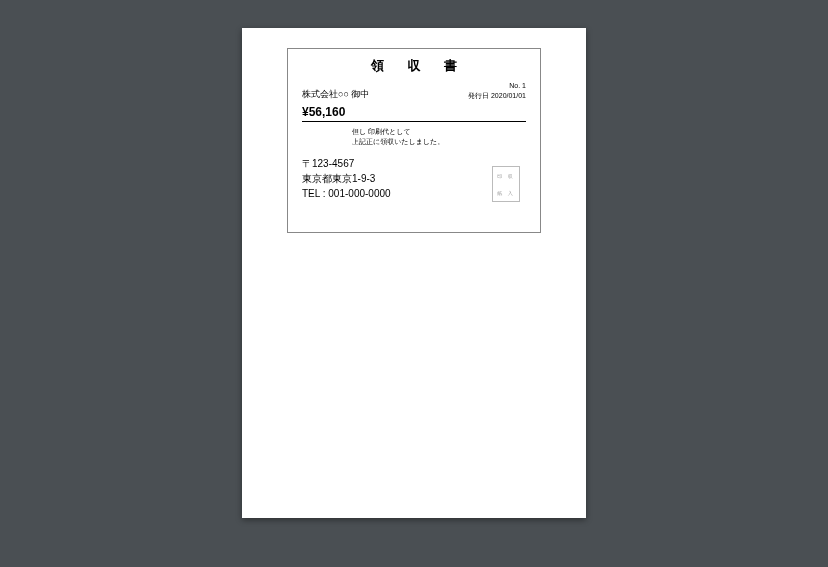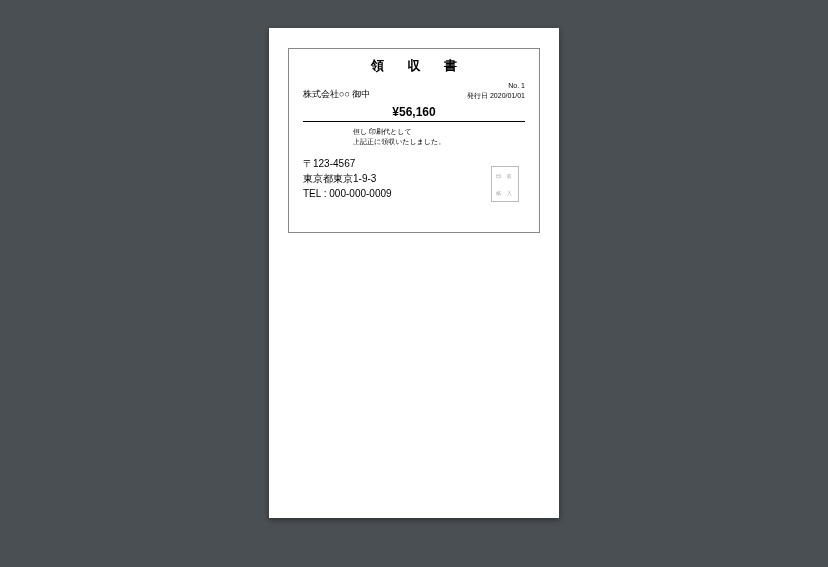--- a/index.html
+++ b/index.html
@@ -8,25 +8,25 @@
     width: 828px;
     height: 567px;
     display: flex;
     justify-content: center;
     align-items: flex-start;
     padding-top: 28px;
     font-family: "Hiragino Sans", "Meiryo", sans-serif;
     color: #000;
   }
   .page {
-    width: 290px;
+    width: 344px;
     height: 490px;
     background: #fff;
     box-shadow: 0 2px 6px rgba(0,0,0,0.4);
-    padding: 20px 19px;
+    padding: 20px 45px;
   }
   .receipt {
     border: 1px solid #888;
     padding: 8px 14px 12px 14px;
     position: relative;
     height: 185px;
   }
   .title {
     text-align: center;
     font-size: 13px;
@@ -46,21 +46,20 @@
     font-size: 9px;
     padding-top: 2px;
   }
   .meta {
     text-align: right;
     font-size: 7px;
     line-height: 1.4;
   }
   .meta .lbl { margin-right: 2px; }
   .amount {
-    text-align: center;
     font-size: 12px;
     font-weight: bold;
     margin: 4px 0 2px 0;
   }
   .hr {
     height: 1px;
     background: #000;
     margin: 0 0 5px 0;
   }
   .note {
@@ -112,21 +111,21 @@
     <div class="hr"></div>
 
     <div class="note">
       <div>但し 印刷代として</div>
       <div>上記正に領収いたしました。</div>
     </div>
 
     <div class="sender">
       <div>〒123-4567</div>
       <div>東京都東京1-9-3</div>
-      <div>TEL : 000-000-0009</div>
+      <div>TEL : 001-000-0000</div>
     </div>
 
     <div class="stamp-box">
       <div>印 収</div>
       <div>紙 入</div>
     </div>
   </div>
 </div>
 
 </body></html>

